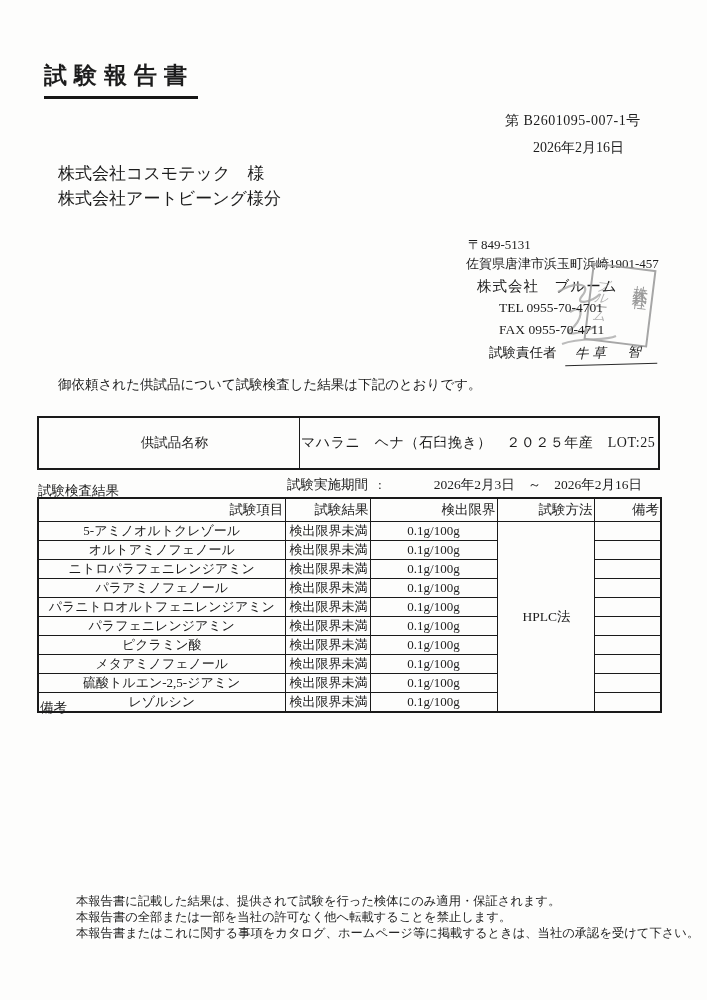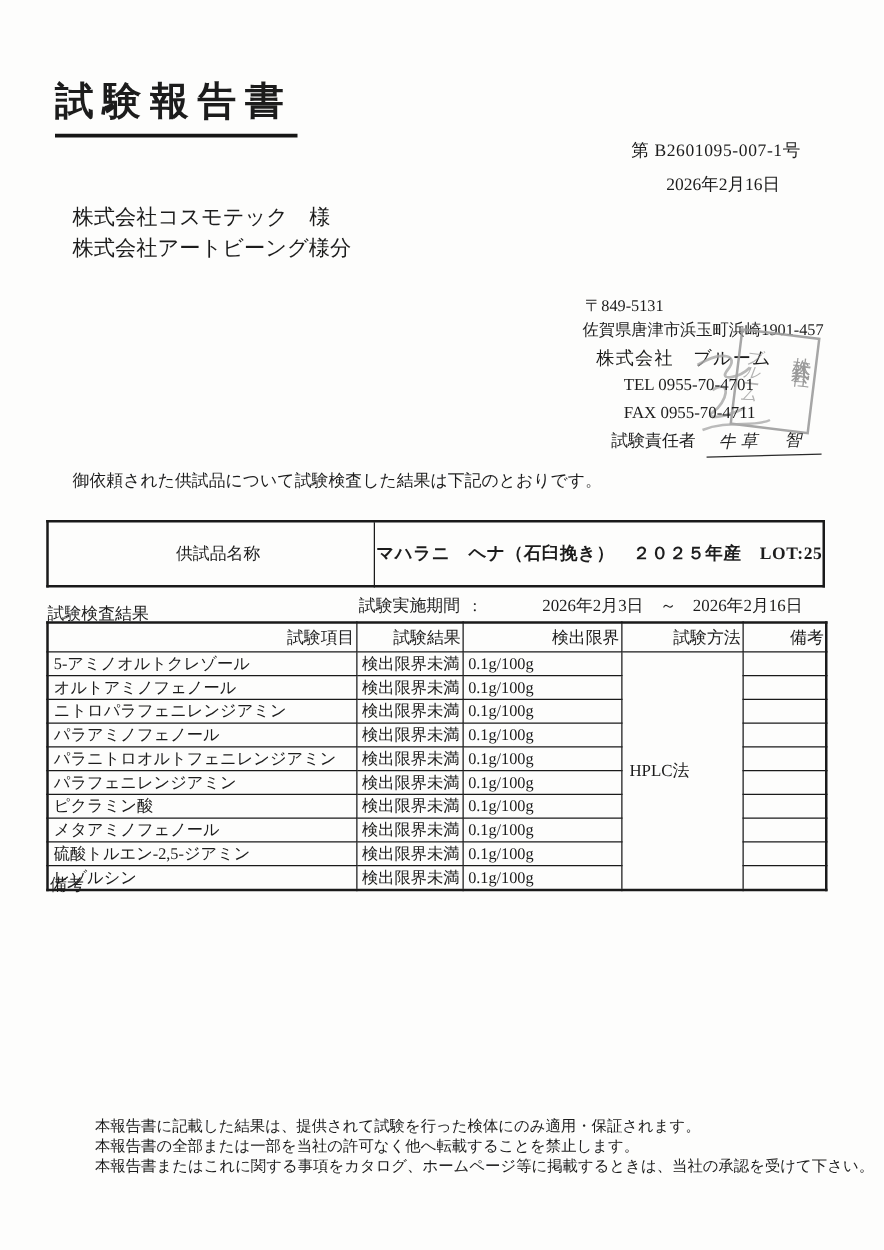--- a/index.html
+++ b/index.html
@@ -4,21 +4,21 @@
 <style>
   html,body{margin:0;padding:0;background:#ffffff;}
   .page{
     position:relative; width:707px; height:1000px; overflow:hidden;
     background:#fdfdfc; color:#1c1c1c;
     font-family:"Liberation Serif","DejaVu Serif",serif;
   }
   .abs{position:absolute; white-space:nowrap;}
 
   .title{
-    left:44px; top:60px; font-size:31px; font-weight:bold; letter-spacing:7px;
+    left:44px; top:60px; font-size:23px; font-weight:bold; letter-spacing:7px;
     border-bottom:3px solid #161616; padding:0 4px 5px 0;
   }
   .report-no{left:505px; top:112px; font-size:14px; letter-spacing:0.5px;}
   .report-date{left:533px; top:139px; font-size:14px;}
 
   .addr1{left:58px; top:162px; font-size:17px;}
   .addr2{left:58px; top:187px; font-size:17px;}
 
   .postal{left:468px; top:236px; font-size:13px;}
   .address{left:466px; top:255px; font-size:13px;}
@@ -45,33 +45,33 @@
   .intro{left:58px; top:376px; font-size:13.5px;}
 
   table{border-collapse:collapse; table-layout:fixed;}
   .doc-table{border:2px solid #1a1a1a;}
   .doc-table td,.doc-table th{border:1.5px solid #1a1a1a; overflow:hidden;}
 
   .sample-table{left:37px; top:416px;}
   .sample-table table{width:623px;}
   .sample-table td{height:48px; font-size:13.5px;}
   .sample-table .c-label{width:247px; text-align:center;padding-left:12px;}
-  .sample-table .c-value{font-size:14px; padding-left:1px; letter-spacing:0.5px;font-weight:bold;}
+  .sample-table .c-value{font-size:14px; padding-left:1px; letter-spacing:0.5px;}
 
   .results-heading{left:38px; top:482px; font-size:13.5px;}
   .period{left:287px; top:476px; font-size:13.5px;}
   .period .colon{margin-left:10px;}
   .period .from{margin-left:52px;}
   .period .tilde{margin-left:13px;}
   .period .to{margin-left:13px;}
 
   .results-table{left:37px; top:497px;}
   .results-table table{width:623px; font-size:13px;}
   .results-table th{height:20px; font-weight:normal; font-size:13.5px; text-align:right;}
-  .results-table td{height:17.5px; padding:0 4px; text-align:left;margin-left:32px;}
+  .results-table td{height:17.5px; padding:0 4px; text-align:center;margin-left:32px;}
   .results-table td.method{vertical-align:middle; padding-left:6px; font-size:13.5px;}
 
   .remarks{left:40px; top:699px; font-size:13.5px;}
 
   .footer-notes{left:76px; top:893px; font-size:12.3px; line-height:16px;}
   .page-num{left:0; top:944px; width:707px; text-align:center; font-size:13px; letter-spacing:2px;}
 </style>
 </head>
 <body>
 

